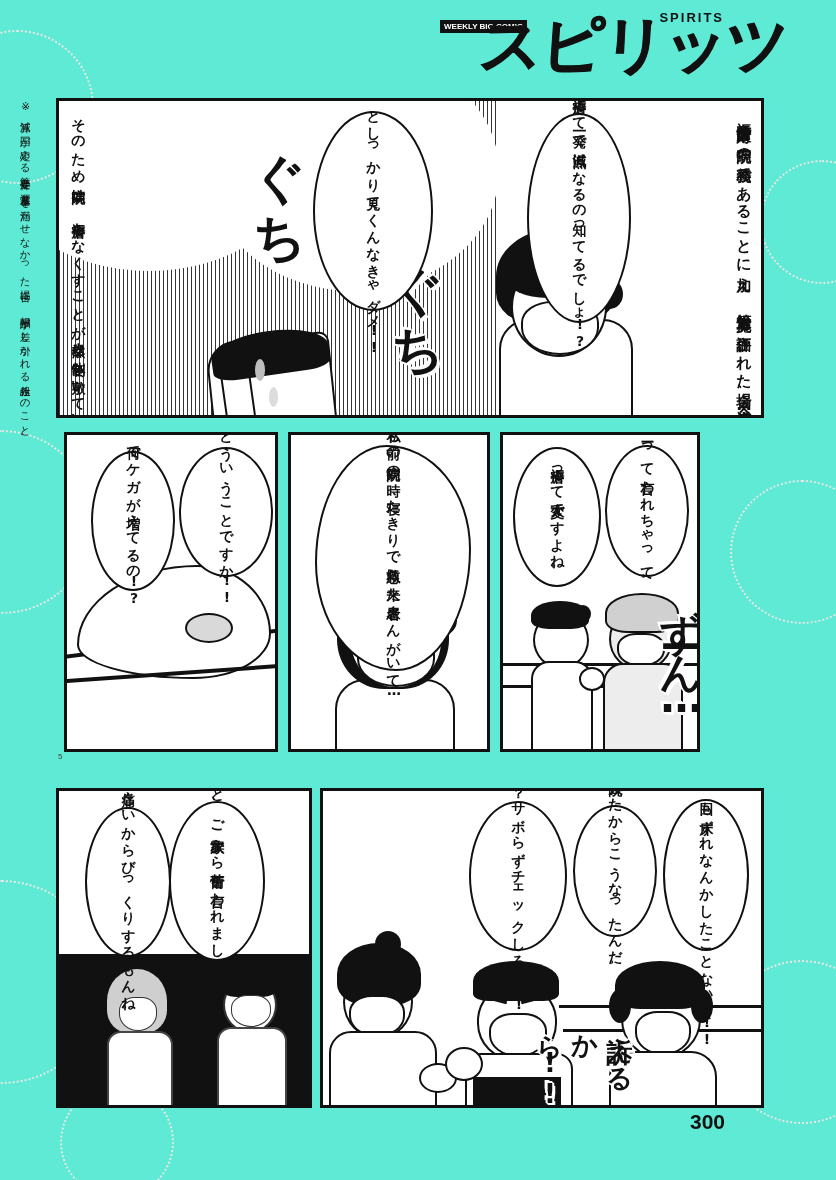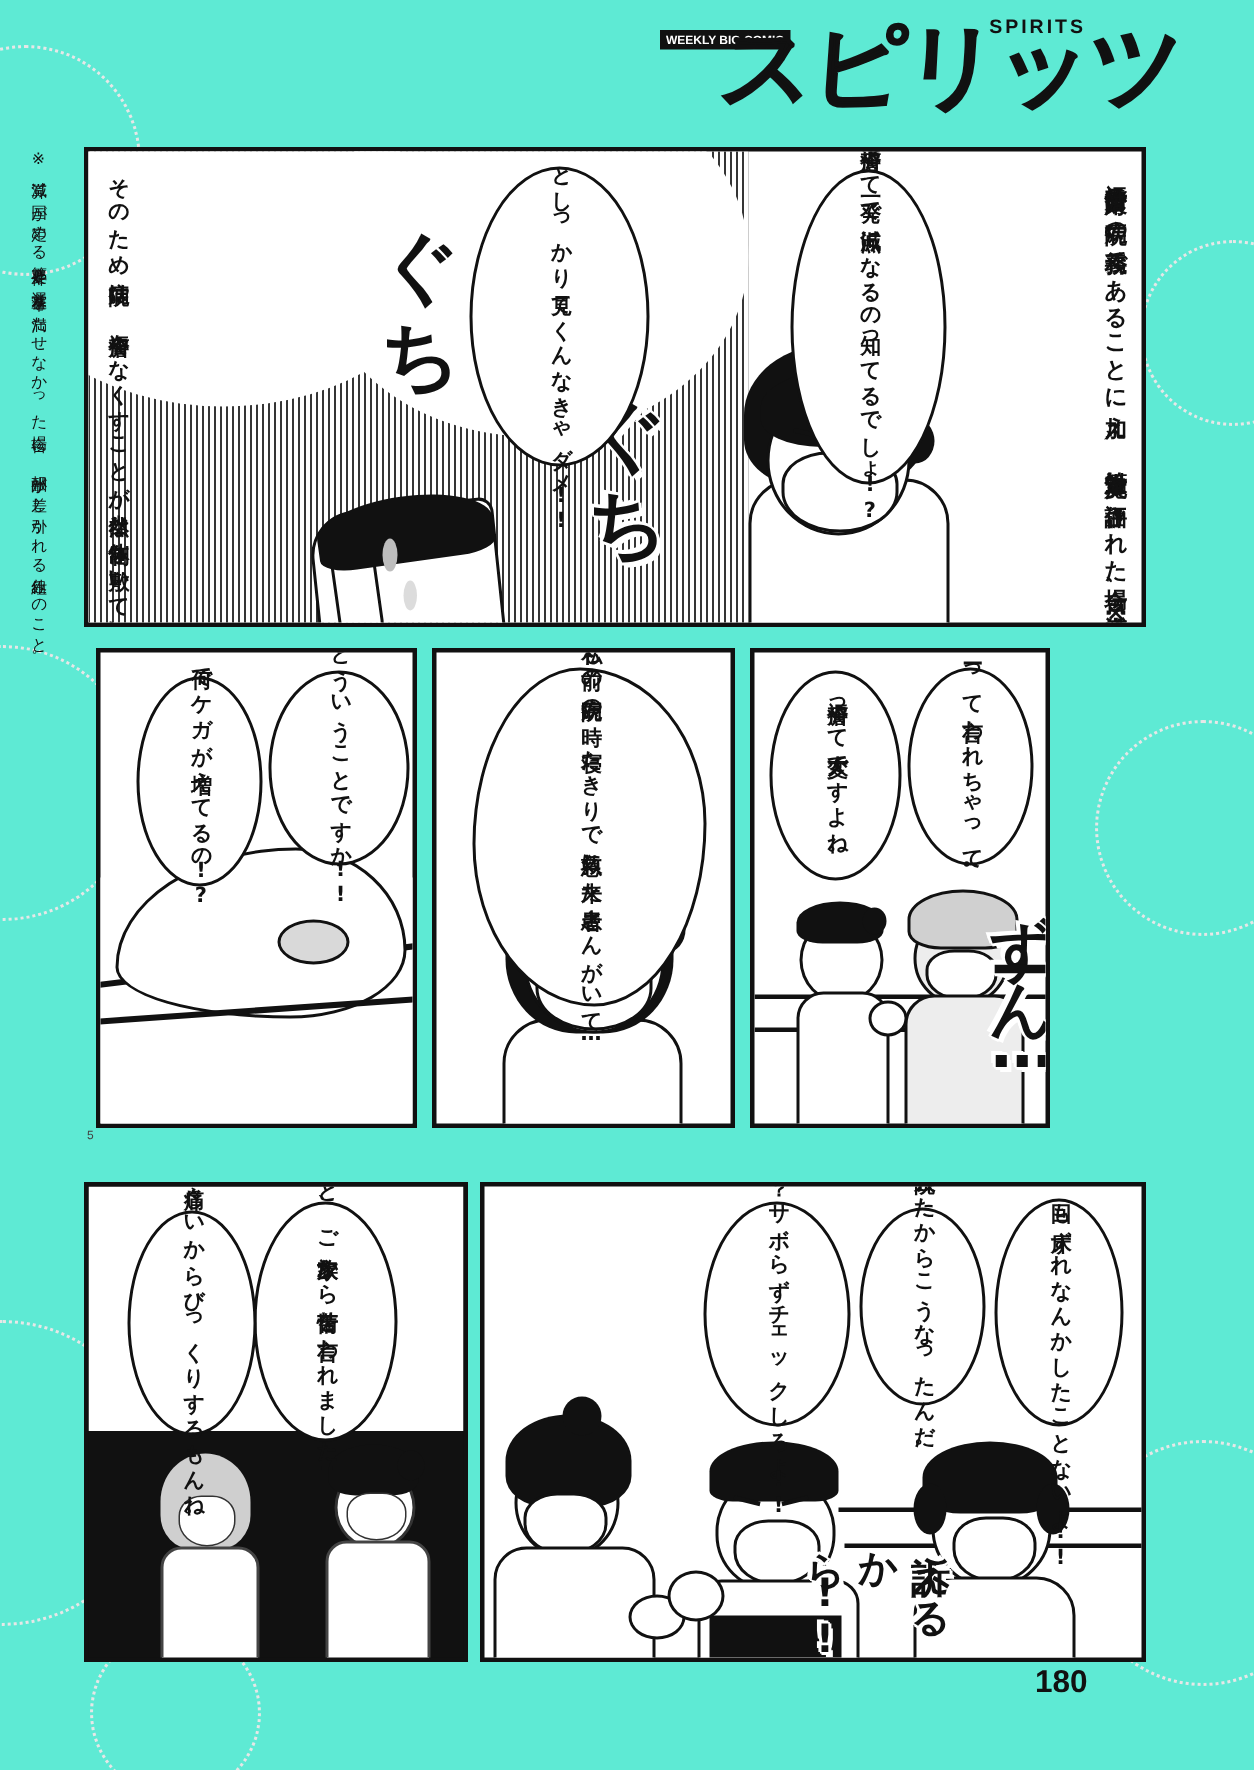--- a/index.html
+++ b/index.html
@@ -357,14 +357,14 @@
       <div class="bub" style="left:250px;top:14px;width:84px;height:132px;">
         <span class="vt">入院したからこうなったんだ。</span>
       </div>
       <div class="bub" style="left:146px;top:10px;width:98px;height:150px;">
         <span class="vt">看護師だろ？サボらずチェックしろよ!!</span>
       </div>
     </div>
 
   </div>
 
-  <div class="pagenum">180</div>
+  <div class="pagenum">300</div>
 </div>
 
 </body></html>

